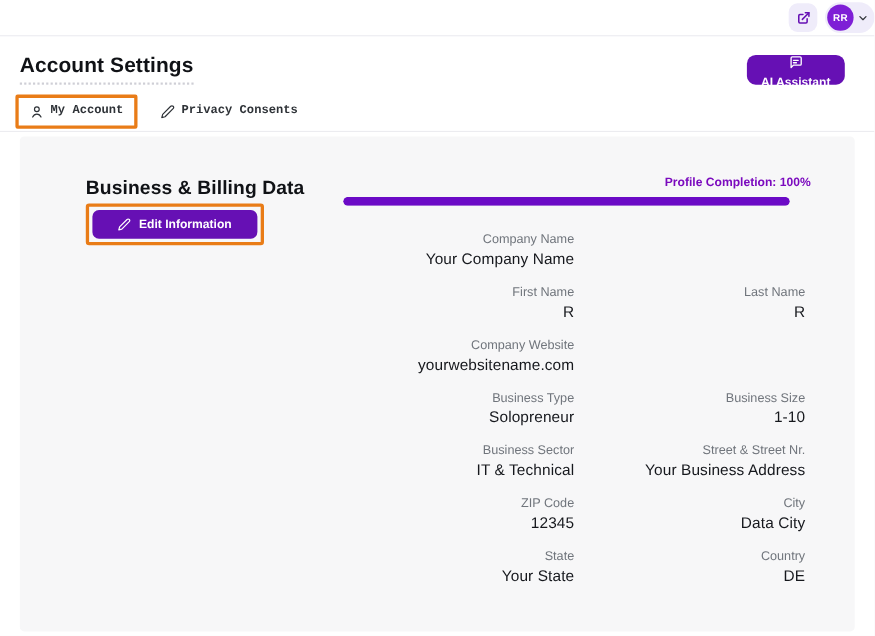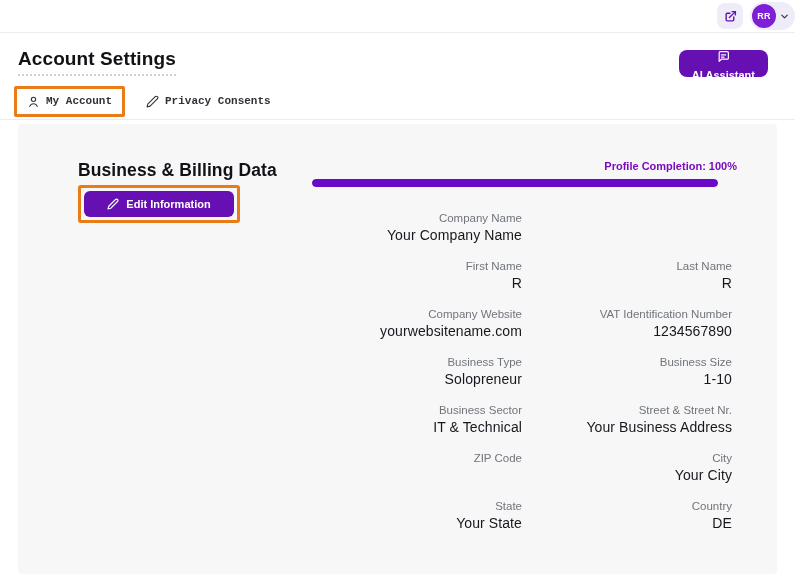--- a/index.html
+++ b/index.html
@@ -58,21 +58,21 @@
     background: var(--avatar);
     color: #fff;
     font-size: 9px; font-weight: 700;
     display: flex; align-items: center; justify-content: center;
     letter-spacing: .2px;
   }
 
   
   .main { padding: 0 18px; }
   .title-row {
-    display: flex; align-items: flex-start; justify-content: space-between;
+    display: flex; align-items: center; justify-content: space-between;
     margin-top: 15px;
     gap: 16px;
   }
   .page-title {
     font-size: 19px; font-weight: 700; color: #101216;
     letter-spacing: .1px;
     display: inline-block;
     border-bottom: 2px dotted #cfcfd6;
     padding-bottom: 4px;
   }
@@ -277,24 +277,20 @@
             <div class="field">
               <div class="field-label">Last Name</div>
               <div class="field-value">R</div>
             </div>
           </div>
           <div class="field-row">
             <div class="field">
               <div class="field-label">Company Website</div>
               <div class="field-value">yourwebsitename.com</div>
             </div>
-            <div class="field">
-              <div class="field-label">VAT Identification Number</div>
-              <div class="field-value">1234567890</div>
-            </div>
           </div>
           <div class="field-row">
             <div class="field">
               <div class="field-label">Business Type</div>
               <div class="field-value">Solopreneur</div>
             </div>
             <div class="field">
               <div class="field-label">Business Size</div>
               <div class="field-value">1-10</div>
             </div>
@@ -305,24 +301,25 @@
               <div class="field-value">IT &amp; Technical</div>
             </div>
             <div class="field">
               <div class="field-label">Street &amp; Street Nr.</div>
               <div class="field-value">Your Business Address</div>
             </div>
           </div>
           <div class="field-row">
             <div class="field">
               <div class="field-label">ZIP Code</div>
+              <div class="field-value">12345</div>
             </div>
             <div class="field">
               <div class="field-label">City</div>
-              <div class="field-value">Your City</div>
+              <div class="field-value">Data City</div>
             </div>
           </div>
           <div class="field-row">
             <div class="field">
               <div class="field-label">State</div>
               <div class="field-value">Your State</div>
             </div>
             <div class="field">
               <div class="field-label">Country</div>
               <div class="field-value">DE</div>

